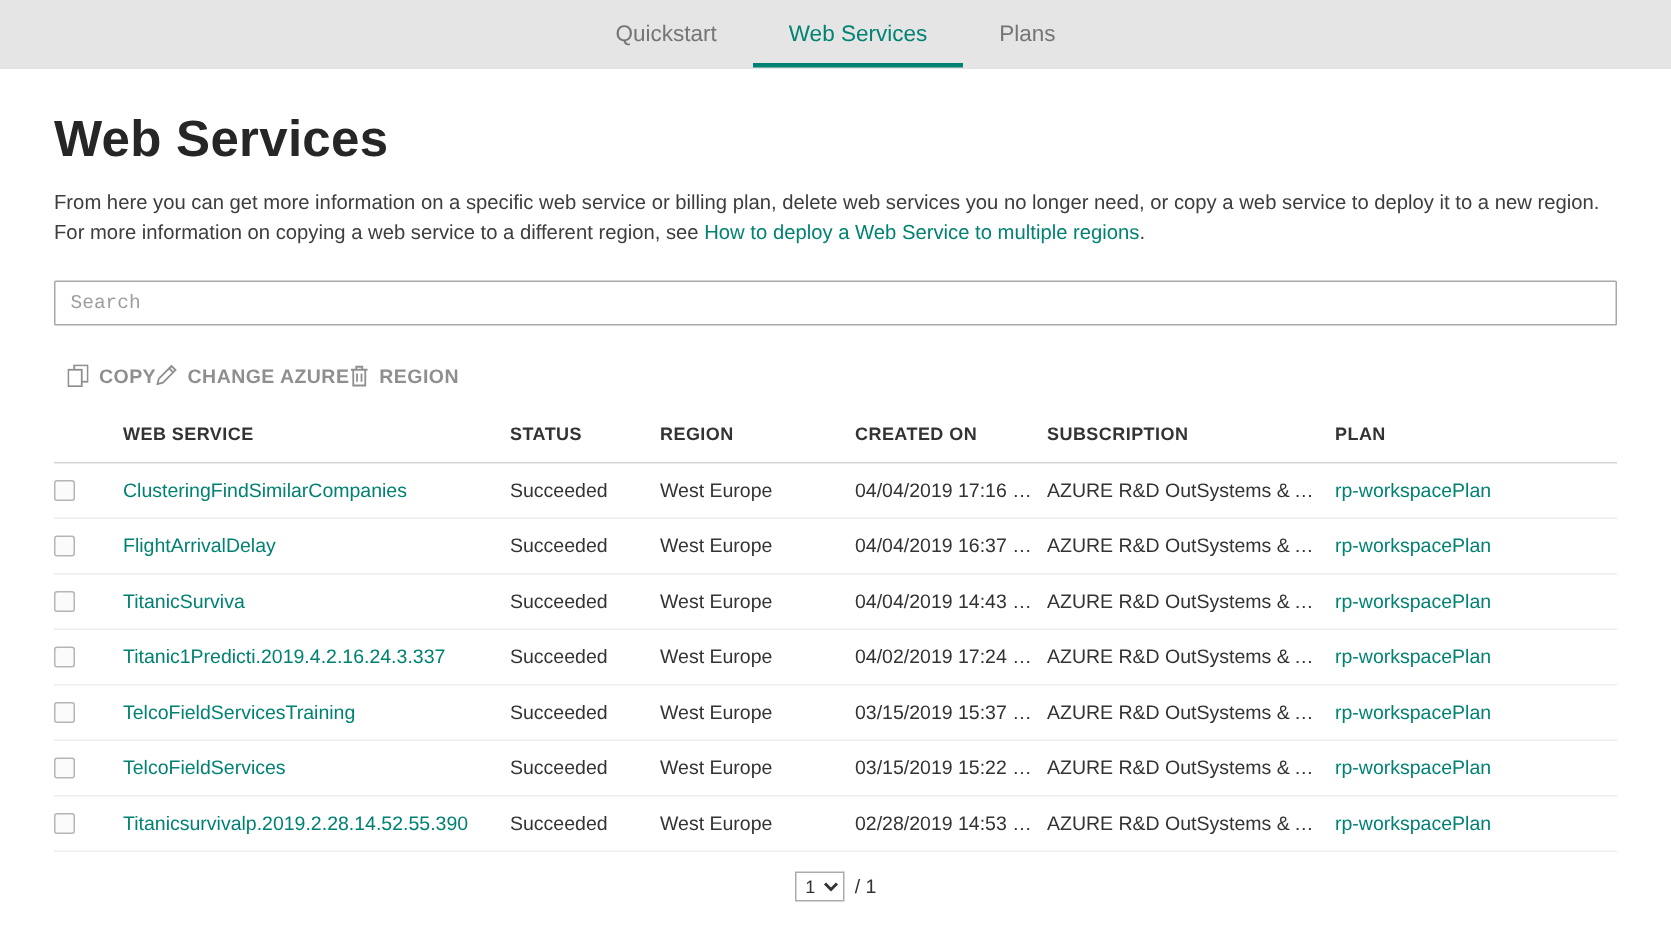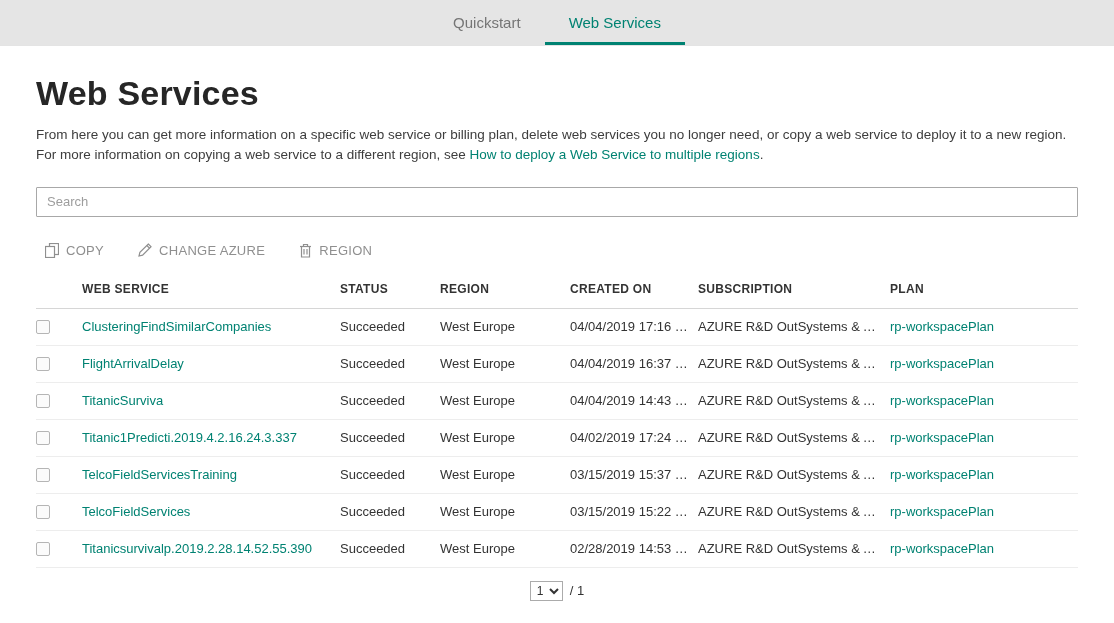--- a/index.html
+++ b/index.html
@@ -27,29 +27,29 @@
 
   
   .content { padding: 0 36px; }
   h1.page-title {
     margin: 28px 0 12px; font-size: 34px; font-weight: 600;
     color: #262626; letter-spacing: 0.2px;
   }
   .desc { font-size: 13.5px; line-height: 1.5; color: #3d3d3d; margin: 0 0 21px; max-width: 1042px; }
   .desc a { color: var(--accent); text-decoration: none; cursor: pointer; }
 
-  .search-wrap { margin-bottom: 14px; }
+  .search-wrap { margin-bottom: 14px; font-family: Liberation Mono, monospace; }
   .search-input {
     width: 100%; height: 30px; border: 1px solid #a8a8a8; border-radius: 1px;
     padding: 0 10px; font-size: 13px; color: #333; font-family: inherit; outline: none;
   }
   .search-input::placeholder { color: #9d9d9d; }
 
   
-  .toolbar { display: flex; align-items: flex-start; gap: 34px; padding: 12px 0 14px 9px; }
+  .toolbar { display: flex; align-items: flex-start; padding: 12px 0 14px 9px; font-weight: bold; }
   .tool {
     display: flex; align-items: center; gap: 7px;
     font-size: 13px; color: #8f8f8f; letter-spacing: 0.3px; cursor: default;
   }
   .tool svg { display: block; stroke: #8f8f8f; fill: none; stroke-width: 1.2; }
 
   
   table { width: 100%; border-collapse: collapse; font-size: 13px; table-layout: fixed; }
   thead th {
     text-align: left; font-size: 12px; font-weight: bold; color: #333;
@@ -79,20 +79,21 @@
     border: 1px solid #ababab; background: #fff; padding: 1px 2px; cursor: pointer;
   }
 </style>
 </head>
 <body>
 
 <nav class="topbar">
   <div class="tabs" id="tabs">
       <div class="tab">Quickstart</div>
       <div class="tab active">Web Services</div>
+      <div class="tab">Plans</div>
     </div>
 </nav>
 
 <main class="content">
   <h1 class="page-title">Web Services</h1>
 
   <p class="desc"><span>From here you can get more information on a specific web service or billing plan, delete web services you no longer need, or copy a web service to deploy it to a new region. For more information on copying a web service to a different region, see </span><a>How to deploy a Web Service to multiple regions</a><span>.</span></p>
 
   <div class="search-wrap">
     <input type="text" class="search-input" placeholder="Search" style="">

